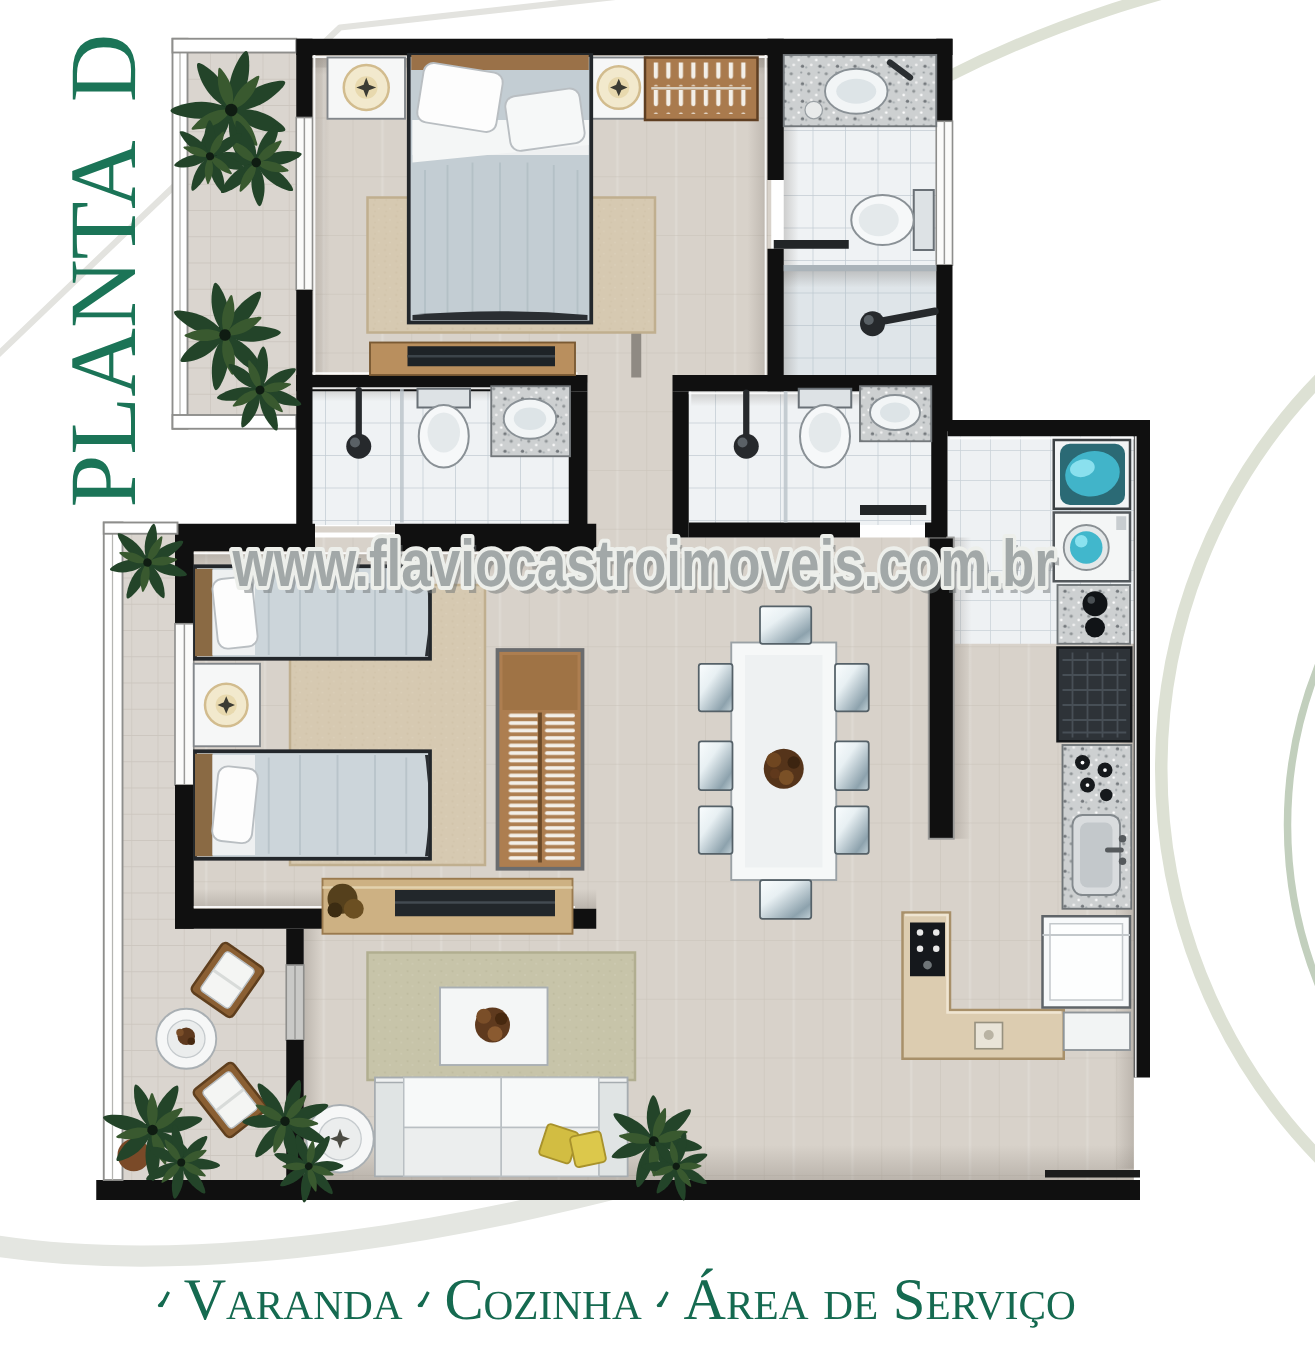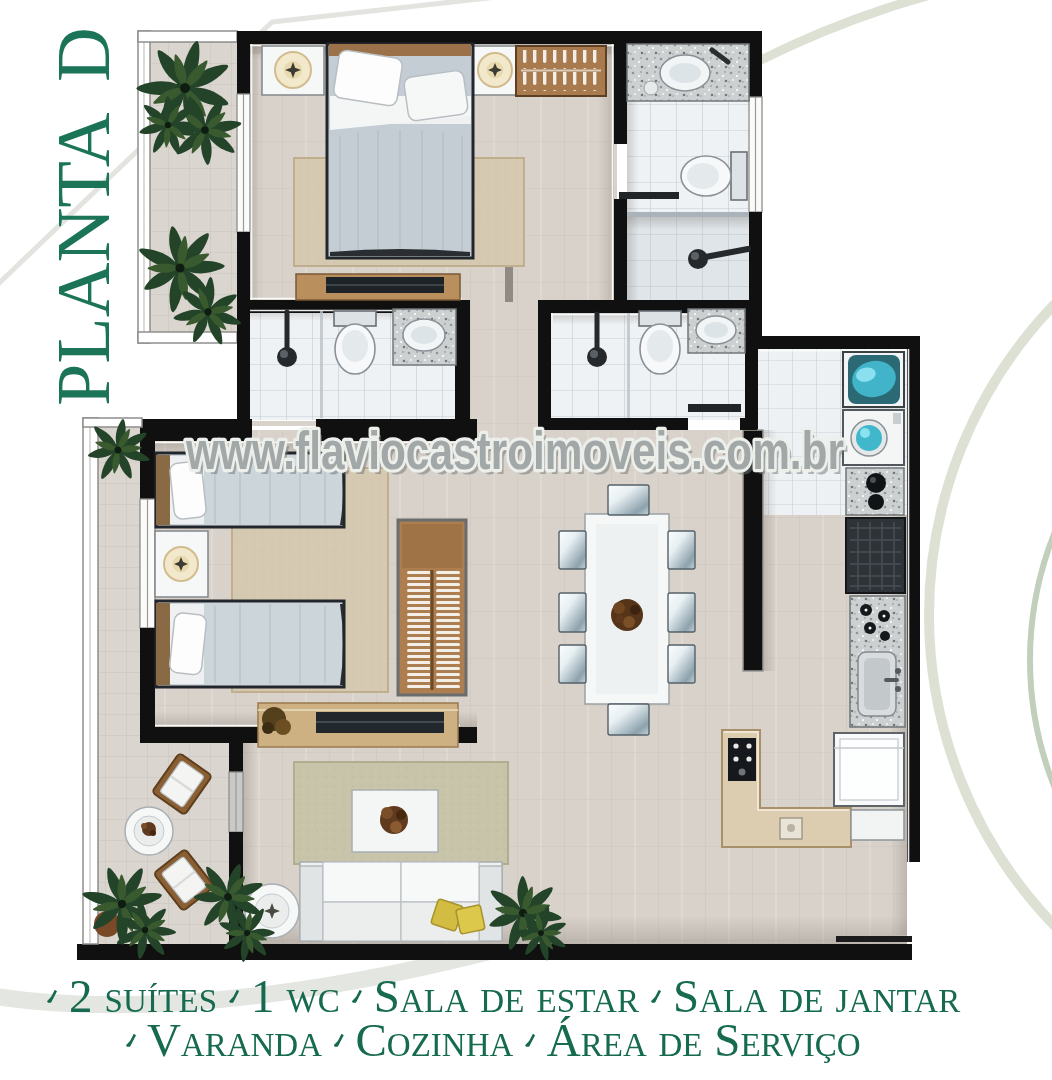--- a/index.html
+++ b/index.html
@@ -679,18 +679,16 @@
 <div class="planta">PLANTA  D</div>
 
 <svg class="wm" width="1052" height="1080" viewBox="0 0 1052 1080">
   <g font-family="Liberation Sans, sans-serif" font-weight="bold" font-size="53">
     <text x="186" y="471" textLength="658" lengthAdjust="spacingAndGlyphs" fill="#6f7576" opacity="0.5" transform="translate(4,3)">www.flaviocastroimoveis.com.br</text>
     <text x="186" y="469" textLength="658" lengthAdjust="spacingAndGlyphs" fill="none" stroke="#edefeb" stroke-width="6.5" paint-order="stroke" stroke-linejoin="round">www.flaviocastroimoveis.com.br</text>
     <text x="186" y="469" textLength="658" lengthAdjust="spacingAndGlyphs" fill="#a2a8a8">www.flaviocastroimoveis.com.br</text>
   </g>
 </svg>
 
-<div class="gl" style="left:47px;top:969px;font-size:47px;letter-spacing:0.15px;">
-<span class="sep"></span> 2 suítes <span class="sep"></span> 1 wc <span class="sep"></span> Sala de estar <span class="sep"></span> Sala de jantar</div>
 
 <div class="gl" style="left:126px;top:1013px;font-size:47px;letter-spacing:0px;">
 <span class="sep"></span> Varanda <span class="sep"></span> Cozinha <span class="sep"></span> Área de Serviço</div>
 </div>
 
 </body></html>

